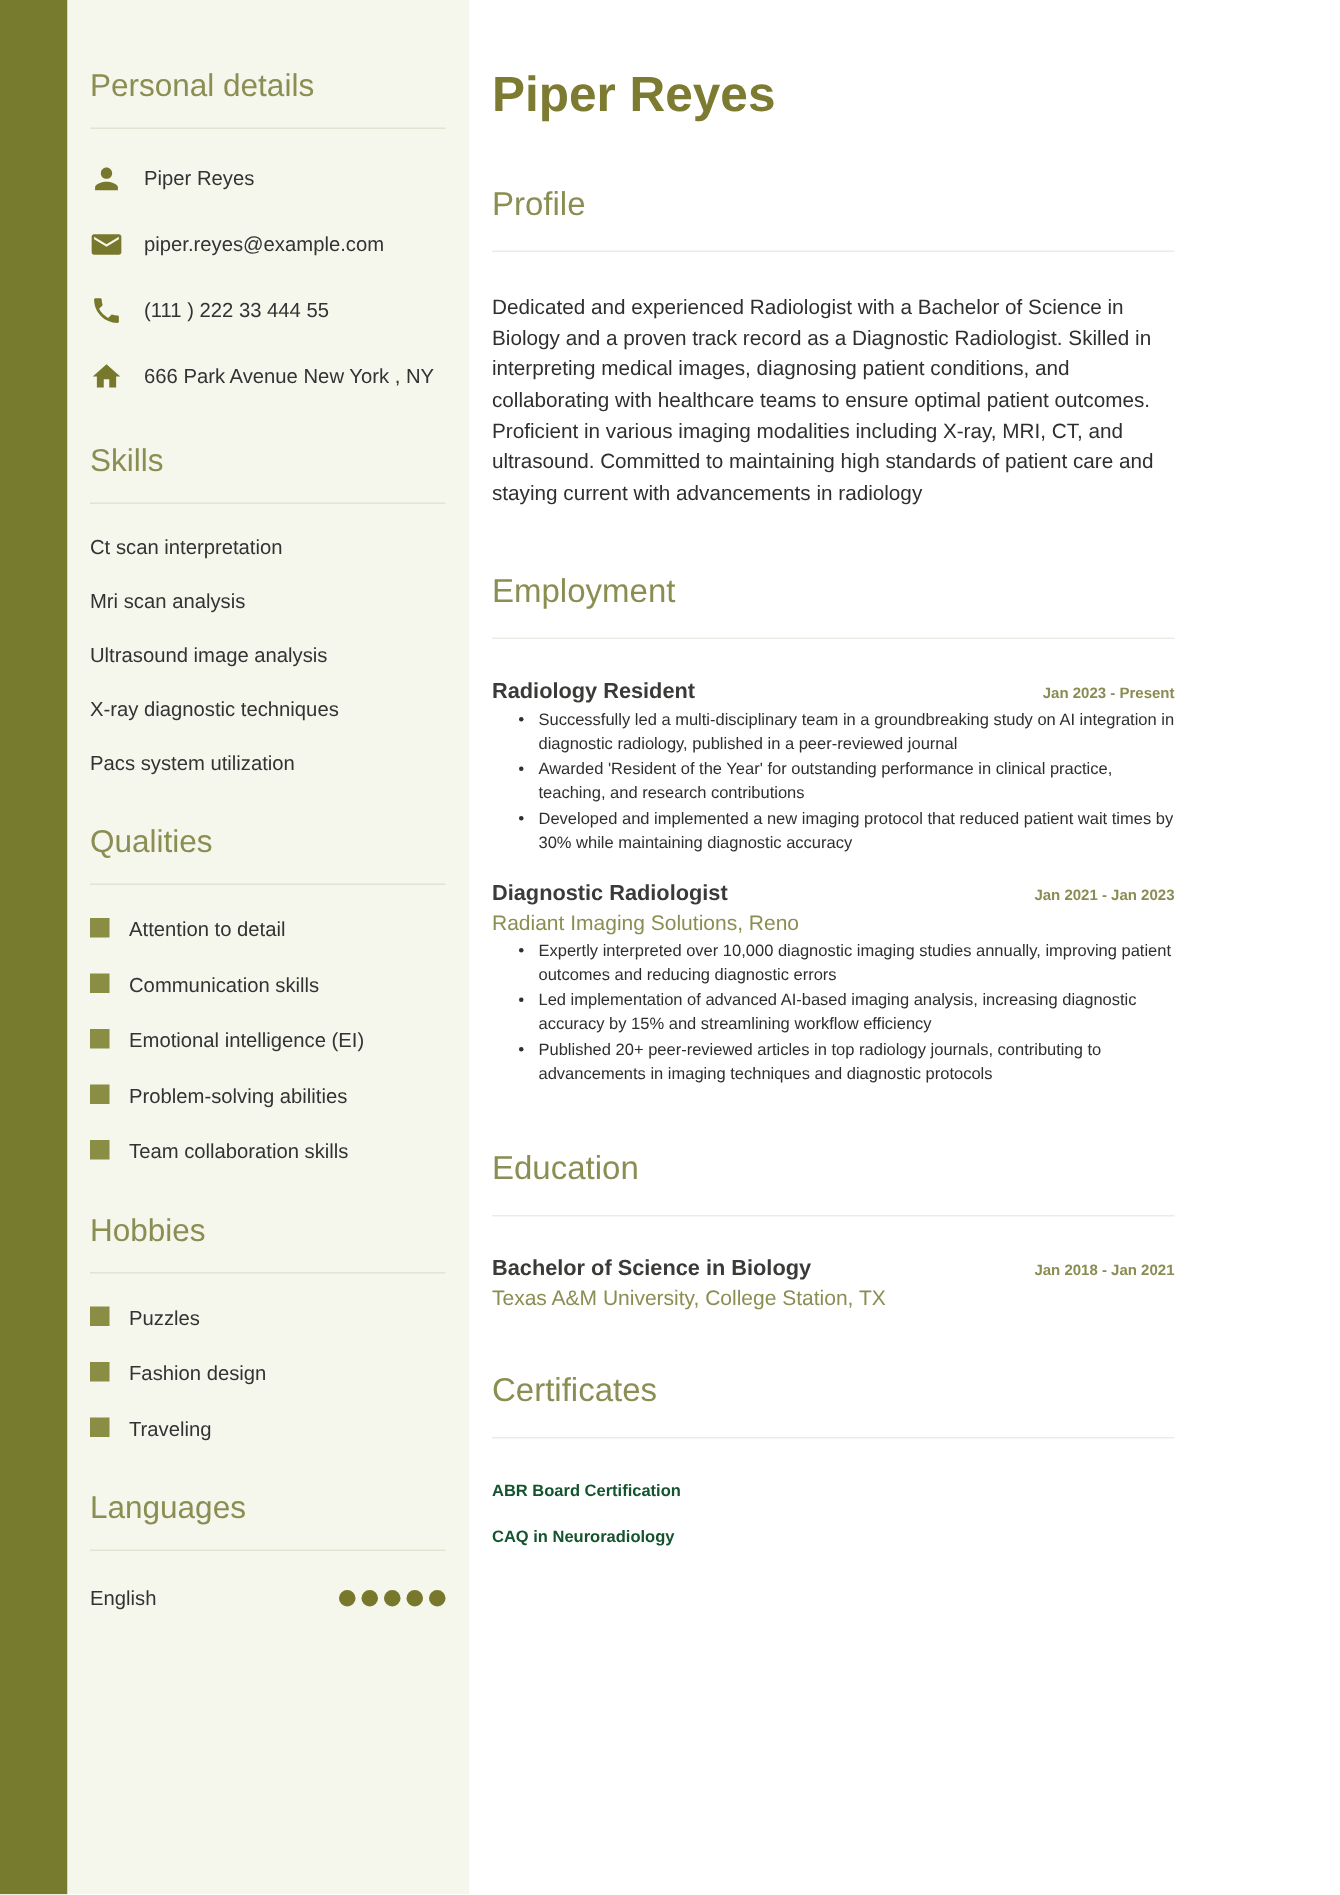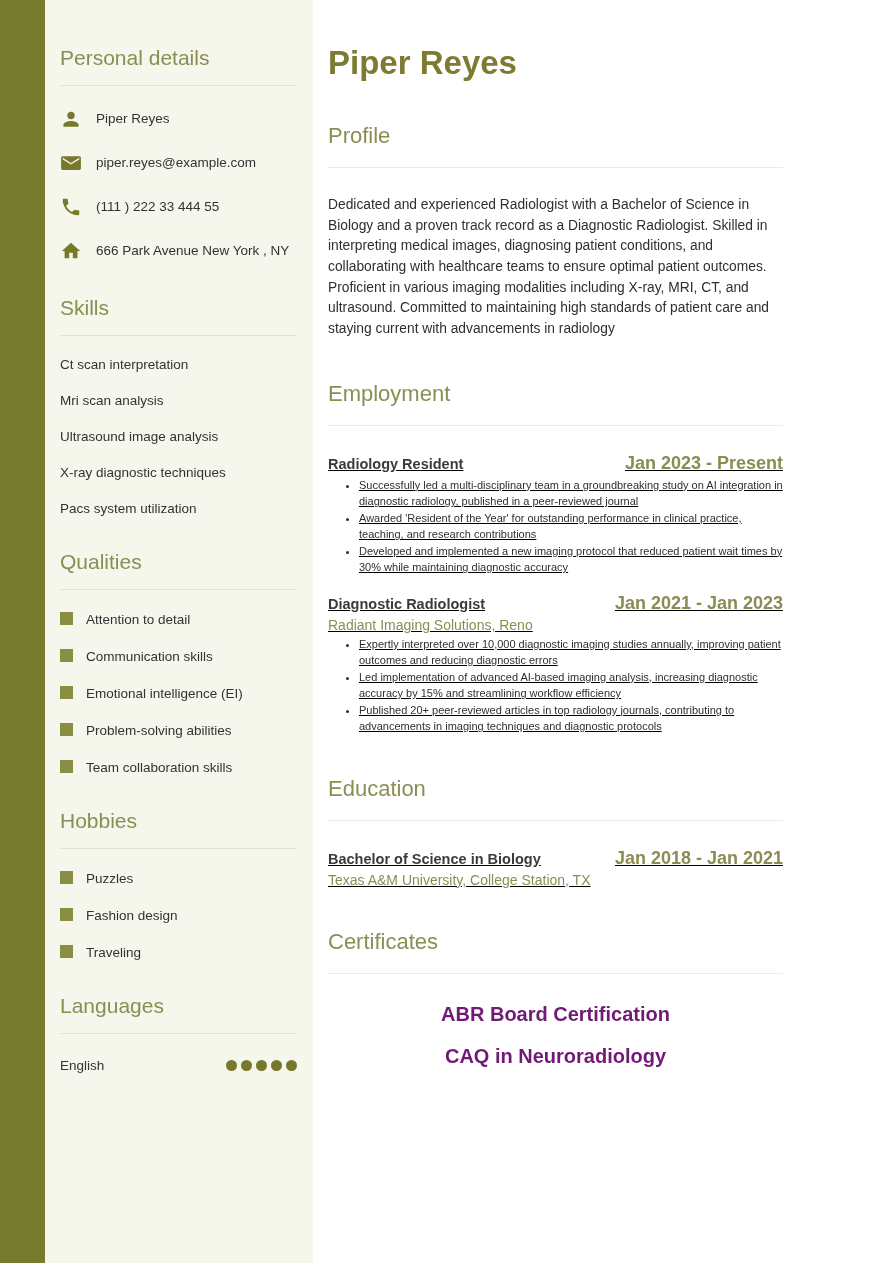--- a/index.html
+++ b/index.html
@@ -32,30 +32,30 @@
   .dot { width: 11px; height: 11px; border-radius: 50%; background: #e0e1cf; display: inline-block; }
   .dot.filled { background: #77782b; }
 
   
   .main { flex: 1 1 auto; background: #ffffff; padding: 38px 45px 20px 15px; }
   .name { font-size: 33px; font-weight: 700; color: #7c7b31; margin: 6px 0 0; }
   .main-section { margin-top: 41px; }
   .main-title { font-size: 22px; font-weight: 400; color: #8b8e52; margin: 0; padding-bottom: 18px; border-bottom: 1px solid #ecece6; }
   .profile-text { margin-top: 27px; font-size: 13.8px; line-height: 1.5; color: #2f2f2f; }
 
-  .entry { margin-top: 27px; text-decoration: underline; }
+  .entry { margin-top: 27px; }
   .entry + .entry { margin-top: 17px; }
   .entry-head { display: flex; justify-content: space-between; align-items: baseline; }
   .entry-title { font-size: 14.5px; font-weight: 700; color: #3a3a38; }
-  .entry-date { font-size: 18px; font-weight: 700; color: #8b8c52; white-space: nowrap; }
+  .entry-date { font-size: 10px; font-weight: 700; color: #8b8c52; white-space: nowrap; }
   .entry-sub { font-size: 14px; color: #8b8e52; margin-top: 3px; }
   ul.bullets { margin: 3px 0 0; padding-left: 31px; }
   ul.bullets li { font-size: 11px; line-height: 1.5; color: #2f2f2f; }
 
-  .cert-item { font-size: 20px; font-weight: 700; color: #701a75; margin-top: 29px; text-align: center; }
+  .cert-item { font-size: 11px; font-weight: 700; color: #14532d; margin-top: 29px; }
   .cert-item + .cert-item { margin-top: 19px; }
 </style>
 </head>
 <body>
 
 <div class="page">
 
   <div class="stripe"></div>
 
   <div class="sidebar">

